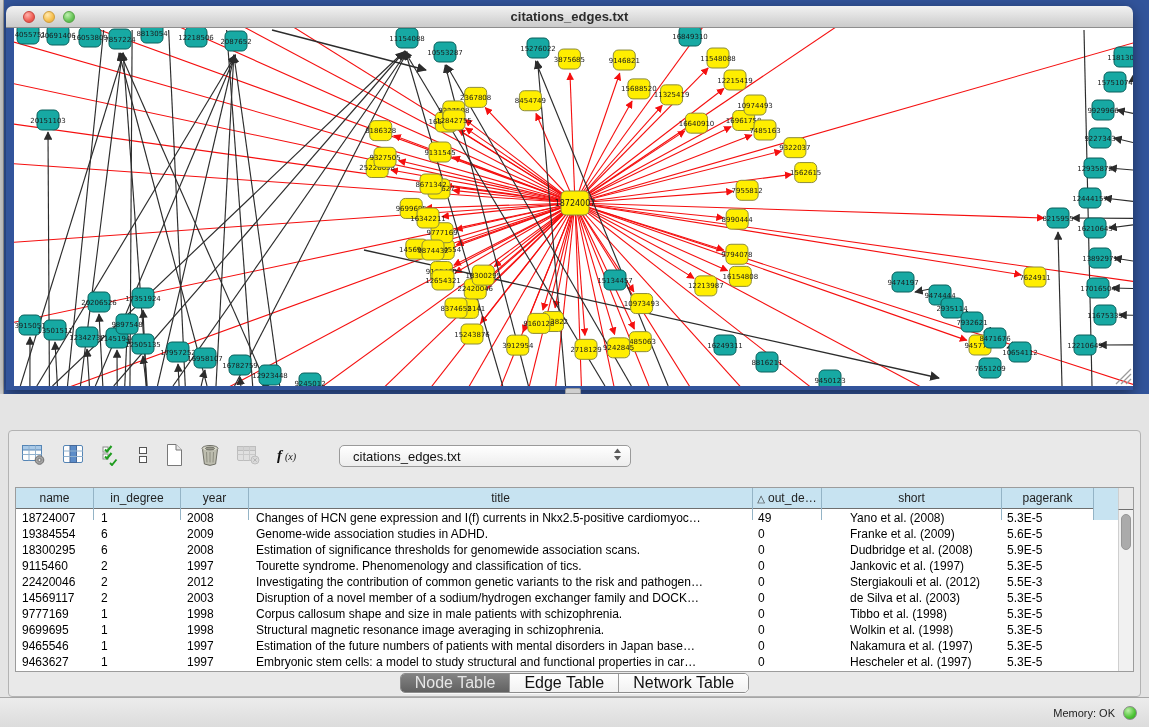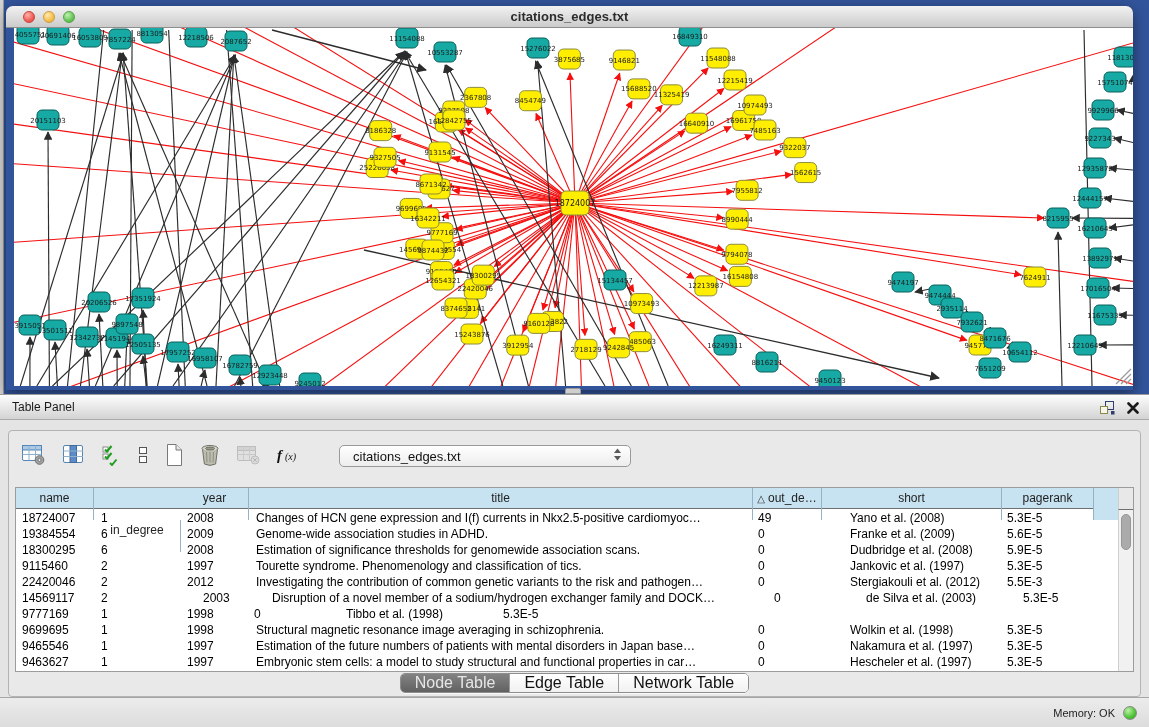--- a/index.html
+++ b/index.html
@@ -481,37 +481,20 @@
             <line x1="1107" y1="356" x2="1117" y2="346"></line>
             <line x1="1112" y1="356" x2="1117" y2="351"></line>
           </g>
         </svg>
     </div>
   </div>
   <div class="divider-nub"></div>
 </div>
 
 <div class="table-panel">
-  <div class="panel-header">
-    <span class="panel-title">Table Panel</span>
-    <span class="header-actions">
-      <span class="hdr-btn">
-        <svg width="16" height="15">
-            <rect x="6.5" y="1.5" width="8" height="8" fill="none" stroke="#2e3e6e"></rect>
-            <rect x="1.5" y="6.5" width="7" height="7" fill="#f6f6ec" stroke="#8a8a4a"></rect>
-            <rect x="12" y="11" width="3.5" height="3.5" fill="#2e3e6e"></rect>
-          </svg>
-      </span>
-      <span class="hdr-btn">
-        <svg width="12" height="12">
-            <path d="M1.5 1.5 L10.5 10.5 M10.5 1.5 L1.5 10.5" stroke="#1a1a1a" stroke-width="2.6" stroke-linecap="round"></path>
-          </svg>
-      </span>
-    </span>
-  </div>
 
   <div class="frame">
     <div class="toolbar" id="toolbar">
         <button class="tb-btn">
           <span><svg width="25" height="23" viewBox="0 0 25 23">
               <rect x="1.5" y="2.5" width="19" height="15" rx="1.5" fill="#fdfdfd" stroke="#5585b5"></rect>
               <rect x="1.5" y="2.5" width="19" height="4.5" fill="#a9c9e7" stroke="#5585b5"></rect>
               <path d="M8 2.5 V17.5 M14.5 2.5 V17.5 M1.5 11.5 H20.5" stroke="#8fb0cd" fill="none"></path>
               <circle cx="18.5" cy="17" r="4.3" fill="#a2a2a2" stroke="#6e6e6e"></circle>
               <circle cx="18.5" cy="17" r="1.6" fill="#e6e6e6" stroke="#777"></circle>
@@ -576,21 +559,21 @@
           <span class="combo-label">citations_edges.txt</span>
           <span><svg width="9" height="15">
               <path d="M4.5 1.5 L8 6 H1 Z" fill="#5a5a5a"></path>
               <path d="M4.5 13.5 L1 9 H8 Z" fill="#5a5a5a"></path>
             </svg></span>
         </div>
       </div>
     <div class="table-wrap">
       <div class="thead" id="thead">
           <div class="th" style="width: 78px;"><span>name</span></div>
-          <div class="th" style="width: 87px; margin-top: 32px;"><span>in_degree</span></div>
+          <div class="th" style="width: 87px;"><span>in_degree</span></div>
           <div class="th" style="width: 68px;"><span>year</span></div>
           <div class="th" style="width: 504px;"><span>title</span></div>
           <div class="th" style="width: 69px;"><span class="sort-glyph">△</span><span>out_de…</span></div>
           <div class="th" style="width: 180px;"><span>short</span></div>
           <div class="th" style="width: 92px;"><span>pagerank</span></div>
           <div class="th filler" style="flex: 1 1 0%;"></div>
         </div>
       <div class="scroll-corner"></div>
       <div class="tbody" id="tbody">
           <div class="tr">
@@ -634,30 +617,31 @@
             <div class="td" style="width: 87px; padding-left: 7px;">2</div>
             <div class="td" style="width: 68px; padding-left: 6px;">2012</div>
             <div class="td" style="width: 504px; padding-left: 7px;">Investigating the contribution of common genetic variants to the risk and pathogen…</div>
             <div class="td" style="width: 69px; padding-left: 5px;">0</div>
             <div class="td" style="width: 180px; padding-left: 28px;">Stergiakouli et al. (2012)</div>
             <div class="td" style="width: 92px; padding-left: 5px;">5.5E-3</div>
           </div>
           <div class="tr">
             <div class="td" style="width: 78px; padding-left: 6px;">14569117</div>
             <div class="td" style="width: 87px; padding-left: 7px;">2</div>
-            <div class="td" style="width: 68px; padding-left: 6px; margin-left: 16px;">2003</div>
+            <div class="td" style="width: 68px; padding-left: 6px;">2003</div>
             <div class="td" style="width: 504px; padding-left: 7px;">Disruption of a novel member of a sodium/hydrogen exchanger family and DOCK…</div>
             <div class="td" style="width: 69px; padding-left: 5px;">0</div>
             <div class="td" style="width: 180px; padding-left: 28px;">de Silva et al. (2003)</div>
             <div class="td" style="width: 92px; padding-left: 5px;">5.3E-5</div>
           </div>
           <div class="tr">
             <div class="td" style="width: 78px; padding-left: 6px;">9777169</div>
             <div class="td" style="width: 87px; padding-left: 7px;">1</div>
             <div class="td" style="width: 68px; padding-left: 6px;">1998</div>
+            <div class="td" style="width: 504px; padding-left: 7px;">Corpus callosum shape and size in male patients with schizophrenia.</div>
             <div class="td" style="width: 69px; padding-left: 5px;">0</div>
             <div class="td" style="width: 180px; padding-left: 28px;">Tibbo et al. (1998)</div>
             <div class="td" style="width: 92px; padding-left: 5px;">5.3E-5</div>
           </div>
           <div class="tr">
             <div class="td" style="width: 78px; padding-left: 6px;">9699695</div>
             <div class="td" style="width: 87px; padding-left: 7px;">1</div>
             <div class="td" style="width: 68px; padding-left: 6px;">1998</div>
             <div class="td" style="width: 504px; padding-left: 7px;">Structural magnetic resonance image averaging in schizophrenia.</div>
             <div class="td" style="width: 69px; padding-left: 5px;">0</div>

